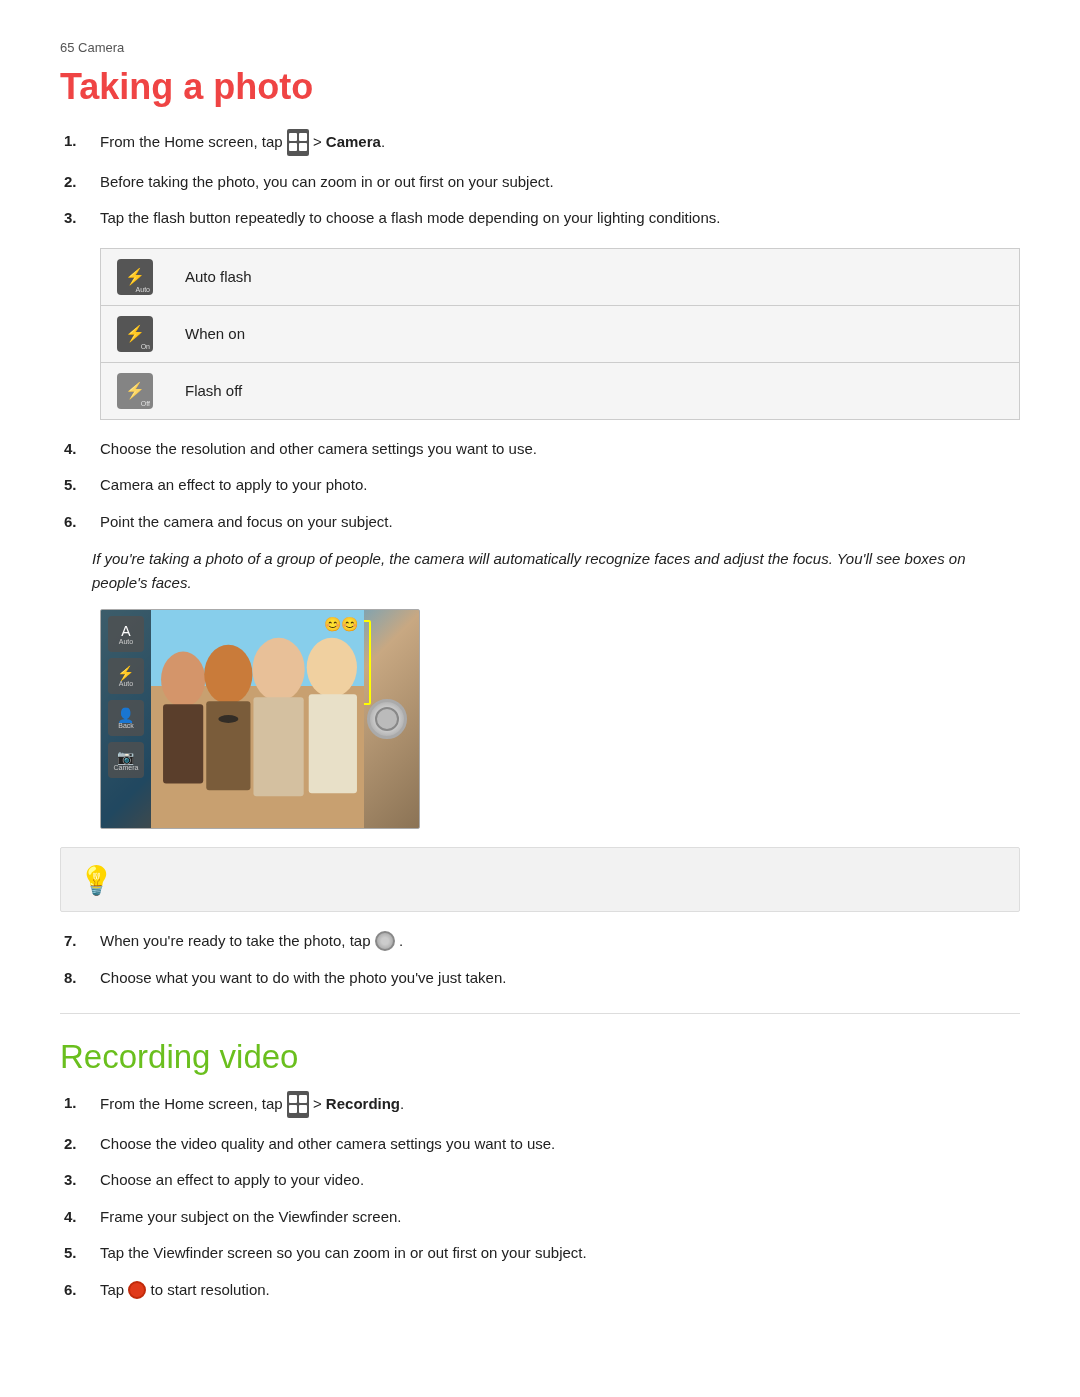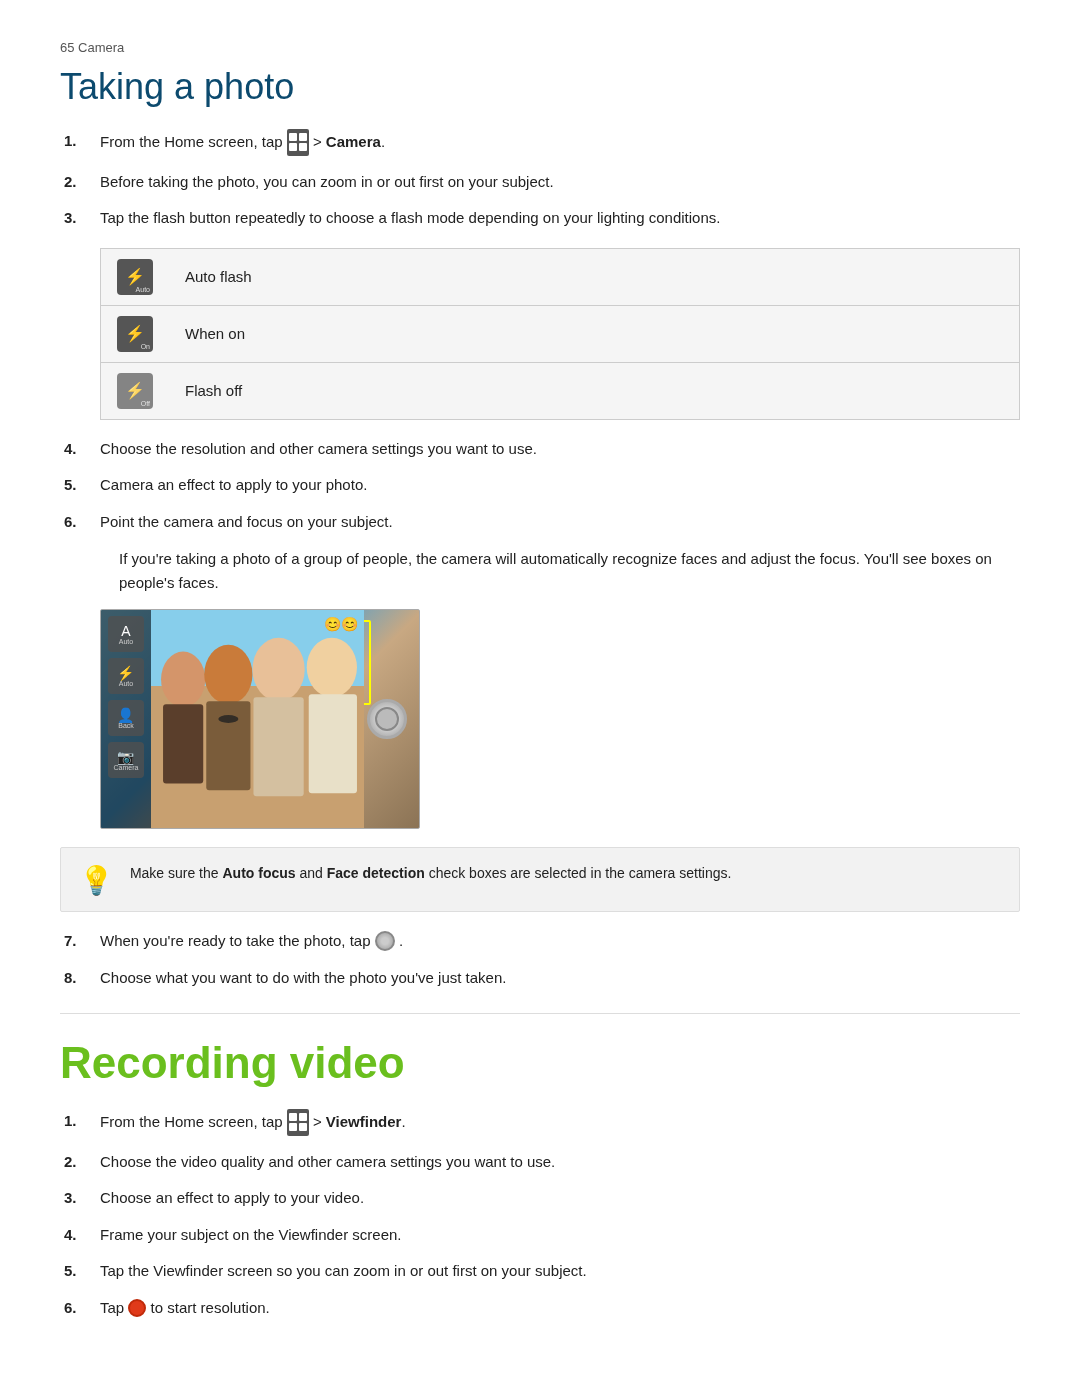--- a/index.html
+++ b/index.html
@@ -13,31 +13,31 @@
       min-height: 1397px;
     }
 
     .page-num {
       font-size: 13px;
       color: #555;
       margin-bottom: 11px;
     }
 
     h1 {
-      color: #0c4a6e;
+      color: #ef4444;
       font-size: 36px;
-      font-weight: normal;
+      font-weight: bold;
       margin-bottom: 22px;
     }
 
     h2 {
       color: #6abf1e;
-      font-size: 44px;
-      font-weight: bold;
-      margin-bottom: 22px;
+      font-size: 33px;
+      font-weight: normal;
+      margin-bottom: 16px;
       margin-top: 10px;
     }
 
     ol {
       list-style: none;
       padding-left: 0;
     }
 
     ol li {
       display: flex;
@@ -100,23 +100,24 @@
     .flash-icon .sub-label {
       position: absolute;
       bottom: 2px;
       right: 3px;
       font-size: 7px;
       color: #ddd;
       font-weight: normal;
     }
 
     .indent-text {
-      margin-left: 59px;
+      margin-left: 32px;
       margin-bottom: 14px;
       line-height: 1.6;
+      font-style: italic;
     }
 
     .camera-screenshot {
       margin: 14px 0 18px 40px;
       width: 320px;
       height: 220px;
       background: linear-gradient(135deg, #87ceeb 0%, #4a9fd4 40%, #c8a882 60%, #8b7355 100%);
       border: 1px solid #aaa;
       border-radius: 2px;
       position: relative;
@@ -401,23 +402,20 @@
 
   <div class="shutter-btn">
     <div class="shutter-inner"></div>
   </div>
 
   <div style="position:absolute;top:6px;right:60px;font-size:14px;color:#ffcc00;">😊😊</div>
 </div>
 
 <div class="tip-box">
   <div class="tip-icon">💡</div>
-  <div class="tip-text">
-    <span>Make sure the </span><span class="bold">Auto focus</span><span> and </span><span class="bold">Face detection</span><span> check boxes are selected in the camera settings.</span>
-  </div>
 </div>
 
 <ol>
 
   <li>
     <span class="num">7.</span>
     <span class="content">
       <span>When you're ready to take the photo, tap </span>
       <span class="shutter-circle"></span>
       <span>.</span>
@@ -441,21 +439,21 @@
     <span class="content">
       <span>From the Home screen, tap </span>
       <span class="apps-icon-wrapper">
         <span class="apps-icon">
           <span></span>
             <span></span>
             <span></span>
             <span></span>
         </span>
       </span>
-      <span> &gt; </span><span class="bold">Viewfinder</span><span>.</span>
+      <span> &gt; </span><span class="bold">Recording</span><span>.</span>
     </span>
   </li>
 
   <li>
     <span class="num">2.</span>
     <span class="content">Choose the video quality and other camera settings you want to use.</span>
   </li>
 
   <li>
     <span class="num">3.</span>

